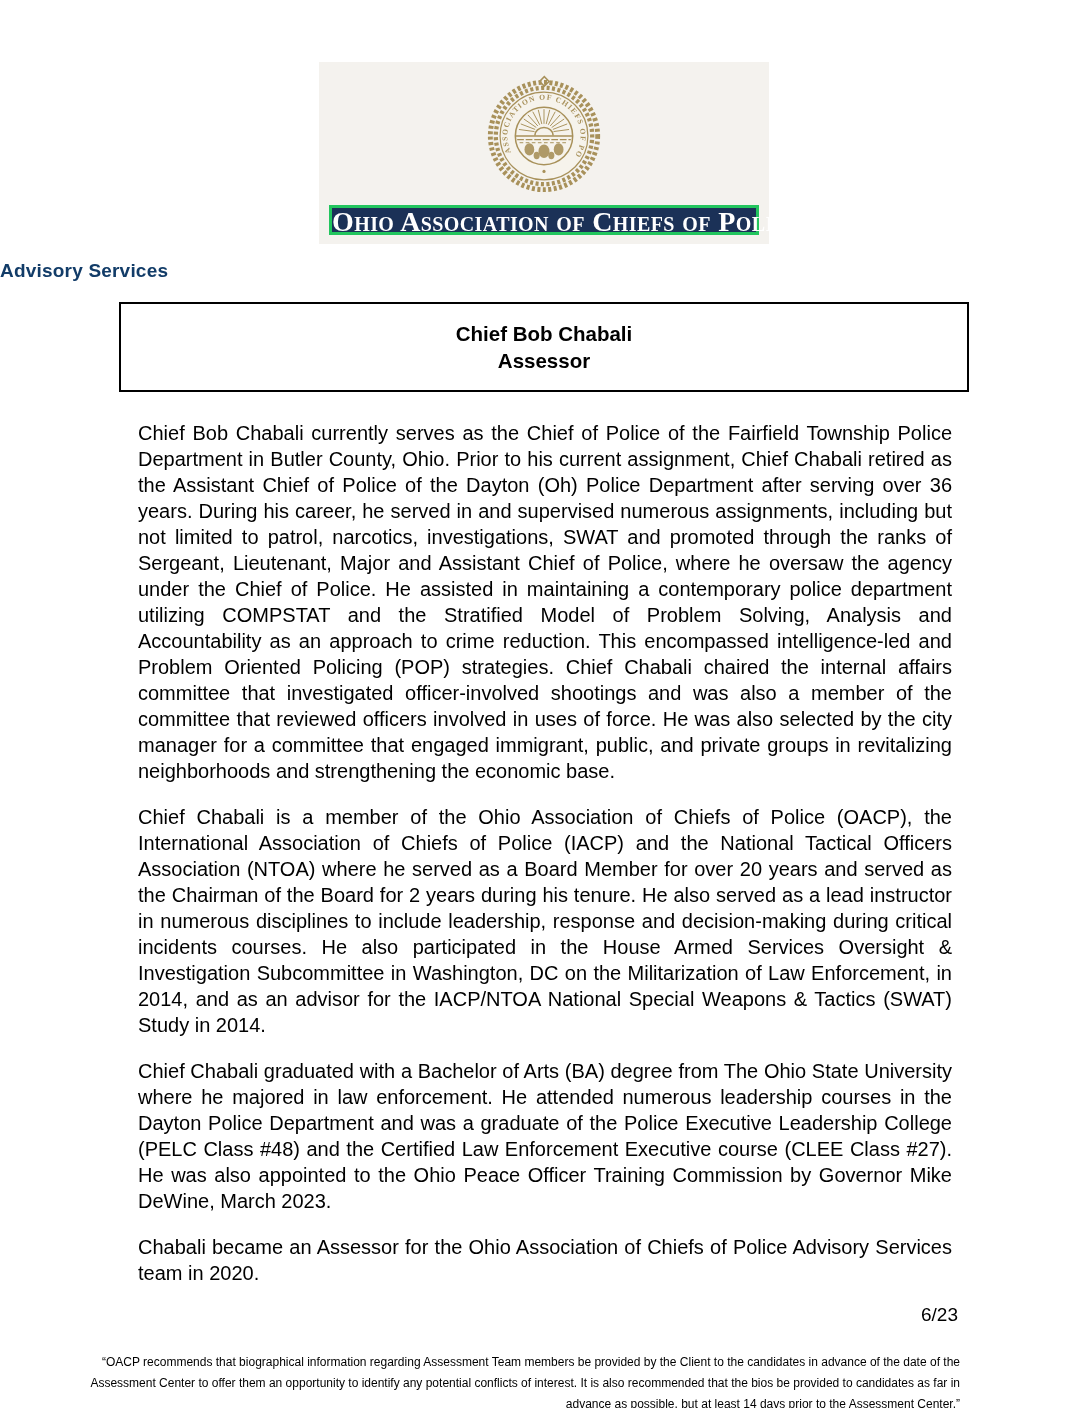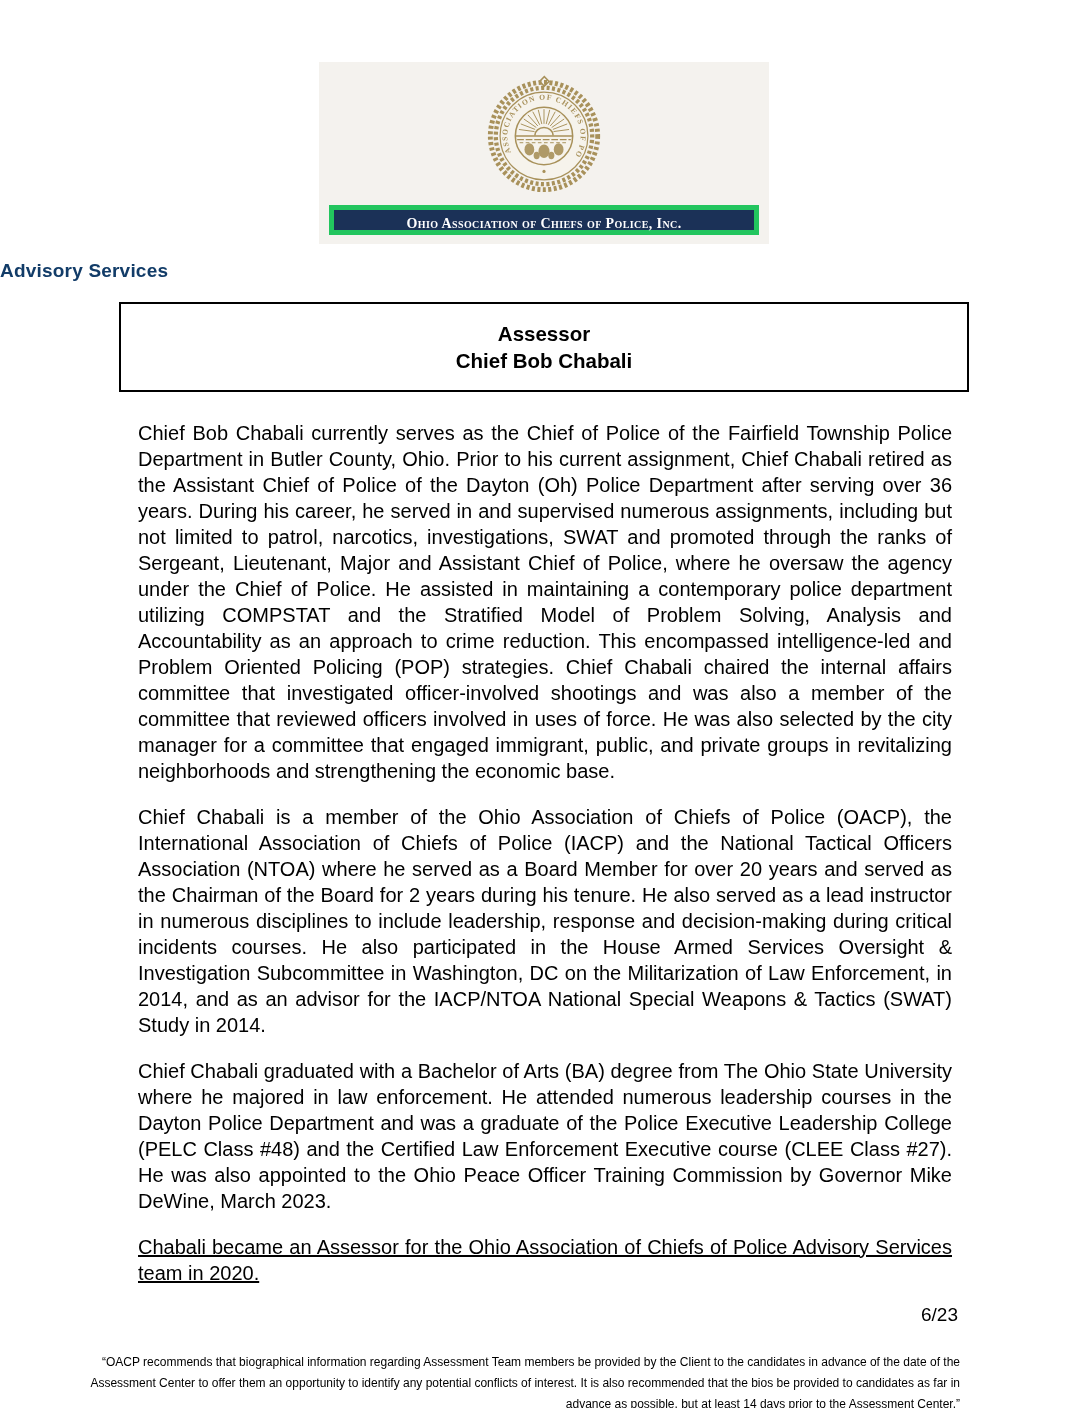--- a/index.html
+++ b/index.html
@@ -21,26 +21,26 @@
     background: #f4f2ee;
     padding-top: 13px;
     padding-bottom: 9px;
   }
   .seal-svg { display: block; margin: 0 auto; }
   .org-banner {
     width: 430px;
     height: 30px;
     margin: 8px auto 0 auto;
     background: #1b3157;
-    border: 5px solid #22c55e;
+    border: 3px solid #22c55e;
     color: #ffffff;
     font-family: "Liberation Serif", serif;
     font-variant: small-caps;
     font-weight: 600;
-    font-size: 14px;
+    font-size: 28px;
     letter-spacing: 0.4px;
     text-align: center;
     line-height: 27px;
     white-space: nowrap;
   }
   .advisory {
     margin-top: 16px;
     font-size: 19px;
     font-weight: bold;
     color: #123c68;
@@ -56,21 +56,21 @@
   }
   .title-line { font-size: 20.5px; font-weight: bold; line-height: 27px; }
   
   .body-text {
     margin: 28px 136px 0 138px;
     font-size: 20px;
     line-height: 26px;
     text-align: justify;
   }
   .body-text p { margin-bottom: 20px; }
-  .body-text p:last-child { margin-bottom: 9px; text-decoration: underline; }
+  .body-text p:last-child { margin-bottom: 9px; }
   
   .page-num {
     margin: 18px 130px 4px 0;
     text-align: right;
     font-size: 19px;
     line-height: 22px;
   }
   
   .footer-quote {
     margin: 26px 128px 0 59px;
@@ -137,22 +137,22 @@
         <ellipse cx="112" cy="132" rx="5" ry="6"></ellipse>
       </g>
     </svg>
 
     <div class="org-banner">Ohio Association of Chiefs of Police, Inc.</div>
   </div>
 
   <div class="advisory">Advisory Services</div>
 
   <div class="title-box">
+    <div class="title-line">Chief Bob Chabali</div>
     <div class="title-line">Assessor</div>
-    <div class="title-line">Chief Bob Chabali</div>
   </div>
 
   <div class="body-text">
     <p>Chief Bob Chabali currently serves as the Chief of Police of the Fairfield Township Police Department in Butler County, Ohio. Prior to his current assignment, Chief Chabali retired as the Assistant Chief of Police of the Dayton (Oh) Police Department after serving over 36 years. During his career, he served in and supervised numerous assignments, including but not limited to patrol, narcotics, investigations, SWAT and promoted through the ranks of Sergeant, Lieutenant, Major and Assistant Chief of Police, where he oversaw the agency under the Chief of Police. He assisted in maintaining a contemporary police department utilizing COMPSTAT and the Stratified Model of Problem Solving, Analysis and Accountability as an approach to crime reduction. This encompassed intelligence-led and Problem Oriented Policing (POP) strategies. Chief Chabali chaired the internal affairs committee that investigated officer-involved shootings and was also a member of the committee that reviewed officers involved in uses of force. He was also selected by the city manager for a committee that engaged immigrant, public, and private groups in revitalizing neighborhoods and strengthening the economic base.</p>
     <p>Chief Chabali is a member of the Ohio Association of Chiefs of Police (OACP), the International Association of Chiefs of Police (IACP) and the National Tactical Officers Association (NTOA) where he served as a Board Member for over 20 years and served as the Chairman of the Board for 2 years during his tenure. He also served as a lead instructor in numerous disciplines to include leadership, response and decision-making during critical incidents courses. He also participated in the House Armed Services Oversight &amp; Investigation Subcommittee in Washington, DC on the Militarization of Law Enforcement, in 2014, and as an advisor for the IACP/NTOA National Special Weapons &amp; Tactics (SWAT) Study in 2014.</p>
     <p>Chief Chabali graduated with a Bachelor of Arts (BA) degree from The Ohio State University where he majored in law enforcement. He attended numerous leadership courses in the Dayton Police Department and was a graduate of the Police Executive Leadership College (PELC Class #48) and the Certified Law Enforcement Executive course (CLEE Class #27). He was also appointed to the Ohio Peace Officer Training Commission by Governor Mike DeWine, March 2023.</p>
     <p>Chabali became an Assessor for the Ohio Association of Chiefs of Police Advisory Services team in 2020.</p>
   </div>
 
   <div class="page-num">6/23</div>

